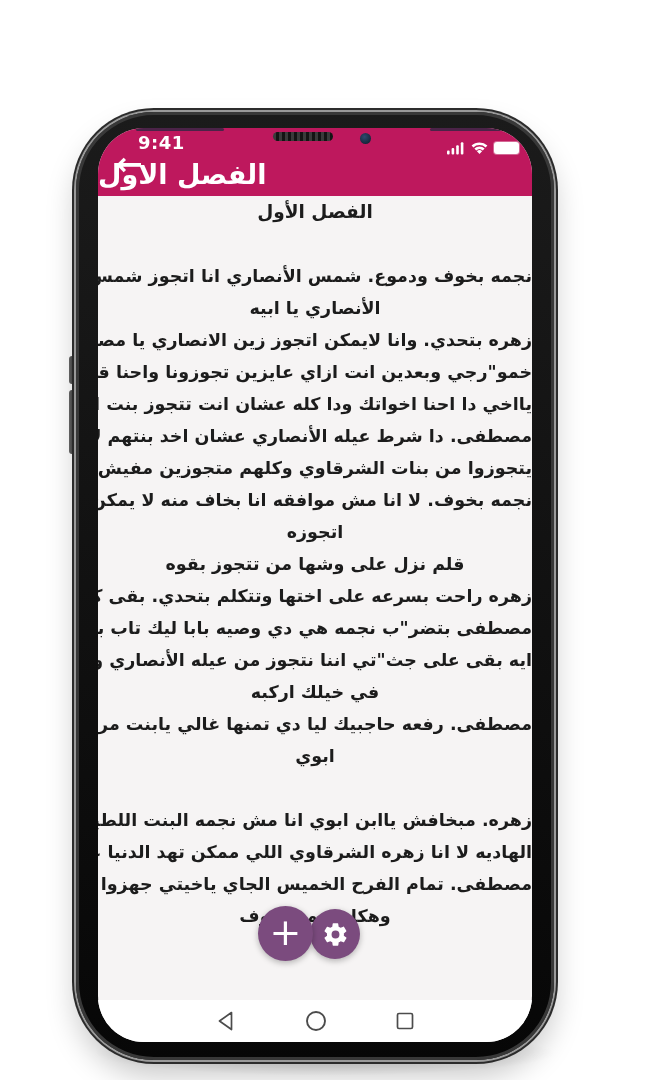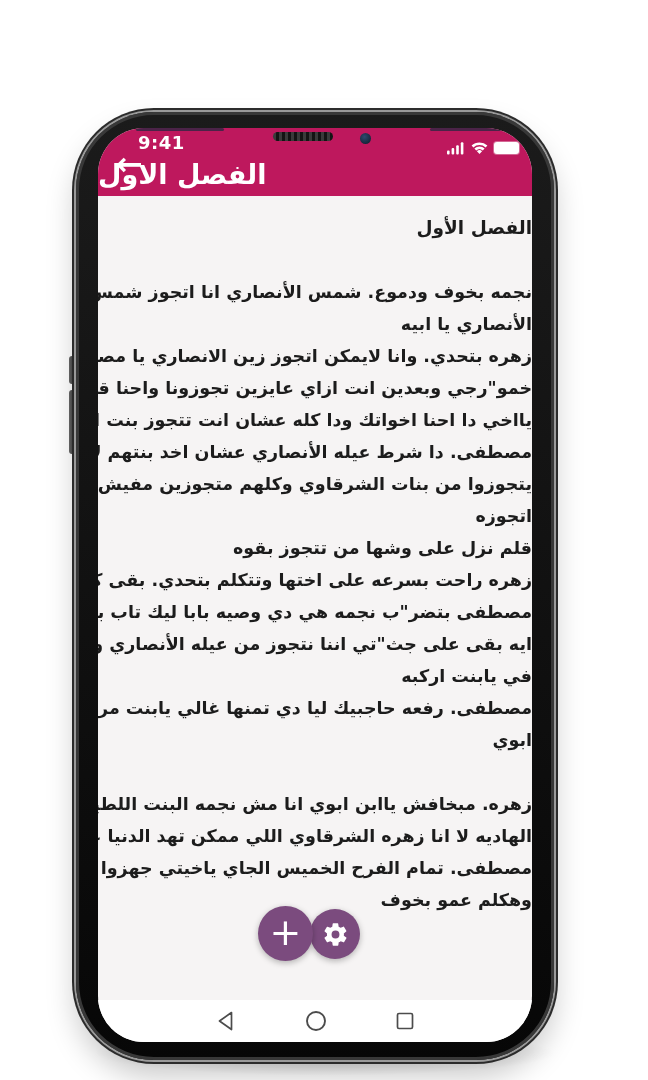--- a/index.html
+++ b/index.html
@@ -28,22 +28,22 @@
     background:radial-gradient(circle at 40% 35%,#2c4a6e,#0e1826);}
   .sb-time{position:absolute;left:40px;top:4px;color:#fff;font-size:18px;font-weight:bold;letter-spacing:.5px;}
   .back-arrow{position:absolute;left:18px;top:20px;color:#fff;font-size:32px;font-weight:bold;line-height:1;cursor:pointer;}
   .status-icons{position:absolute;right:14px;top:13px;display:flex;align-items:center;gap:5px;}
   .battery{position:relative;width:25px;height:12px;border-radius:3px;background:#fff;
     box-shadow:0 0 0 1px rgba(255,255,255,.35);}
   .battery-nub{width:2px;height:5px;border-radius:0 2px 2px 0;background:#fff;opacity:.7;margin-left:-3px;}
   .app-title{position:absolute;bottom:6px;left:0;right:0;text-align:left;color:#fff;
     font-size:27px;font-weight:bold;}
   
-  .content{position:absolute;top:68px;left:0;right:0;bottom:0;padding-top:16px;direction:rtl;
-    text-align:right;color:#1c1c1c;font-weight:bold;font-size:17.5px;}
+  .content{position:absolute;top:68px;left:0;right:0;bottom:0;direction:rtl;
+    text-align:center;color:#1c1c1c;font-weight:bold;font-size:17.5px;}
   .line,.heading{height:32px;line-height:32px;white-space:nowrap;}
   .heading{font-size:18.5px;}
   
   .fab{position:absolute;border-radius:50%;background:#7b4b7e;display:flex;align-items:center;
     justify-content:center;box-shadow:0 2px 6px rgba(0,0,0,.28);cursor:pointer;}
   .fab-add{left:160px;top:778px;width:55px;height:55px;color:#fff;font-size:38px;font-weight:400;z-index:7;}
   .fab-add span{margin-top:-4px;}
   .fab-gear{left:212px;top:781px;width:50px;height:50px;z-index:6;}
   
   .navbar{position:absolute;left:0;right:0;bottom:0;height:42px;background:#fff;display:flex;
@@ -101,26 +101,27 @@
         <div class="heading">الفصل الأول</div>
         <div>
             <div class="line"></div>
             <div class="line">نجمه بخوف ودموع. شمس الأنصاري انا اتجوز شمس</div>
             <div class="line">الأنصاري يا ابيه</div>
             <div class="line">زهره بتحدي. وانا لايمكن اتجوز زين الانصاري يا مصطفي دا</div>
             <div class="line">خمو"رجي وبعدين انت ازاي عايزين تجوزونا واحنا قاصرات</div>
             <div class="line">يااخي دا احنا اخواتك ودا كله عشان انت تتجوز بنت الانصاري</div>
             <div class="line">مصطفى. دا شرط عيله الأنصاري عشان اخد بنتهم لازم</div>
             <div class="line">يتجوزوا من بنات الشرقاوي وكلهم متجوزين مفيش غيركم</div>
+            <div class="line">نجمه بخوف. لا انا مش موافقه انا بخاف منه لا يمكن</div>
             <div class="line">اتجوزه</div>
             <div class="line">قلم نزل على وشها من تتجوز بقوه</div>
             <div class="line">زهره راحت بسرعه على اختها وتتكلم بتحدي. بقى كدا يا</div>
             <div class="line">مصطفى بتضر"ب نجمه هي دي وصيه بابا ليك تاب بقولك</div>
             <div class="line">ايه بقى على جث"تي اننا نتجوز من عيله الأنصاري وأعلى ما</div>
-            <div class="line">في يابنت اركبه</div>
+            <div class="line">في خيلك اركبه</div>
             <div class="line">مصطفى. رفعه حاجبيك ليا دي تمنها غالي يابنت مرات</div>
             <div class="line">ابوي</div>
             <div class="line"></div>
             <div class="line">زهره. مبخافش ياابن ابوي انا مش نجمه البنت اللطيفه</div>
             <div class="line">الهاديه لا انا زهره الشرقاوي اللي ممكن تهد الدنيا عشان</div>
             <div class="line">مصطفى. تمام الفرح الخميس الجاي ياخيتي جهزوا نفسكم</div>
             <div class="line">وهكلم عمو بخوف</div>
           </div>
       </div>
 

